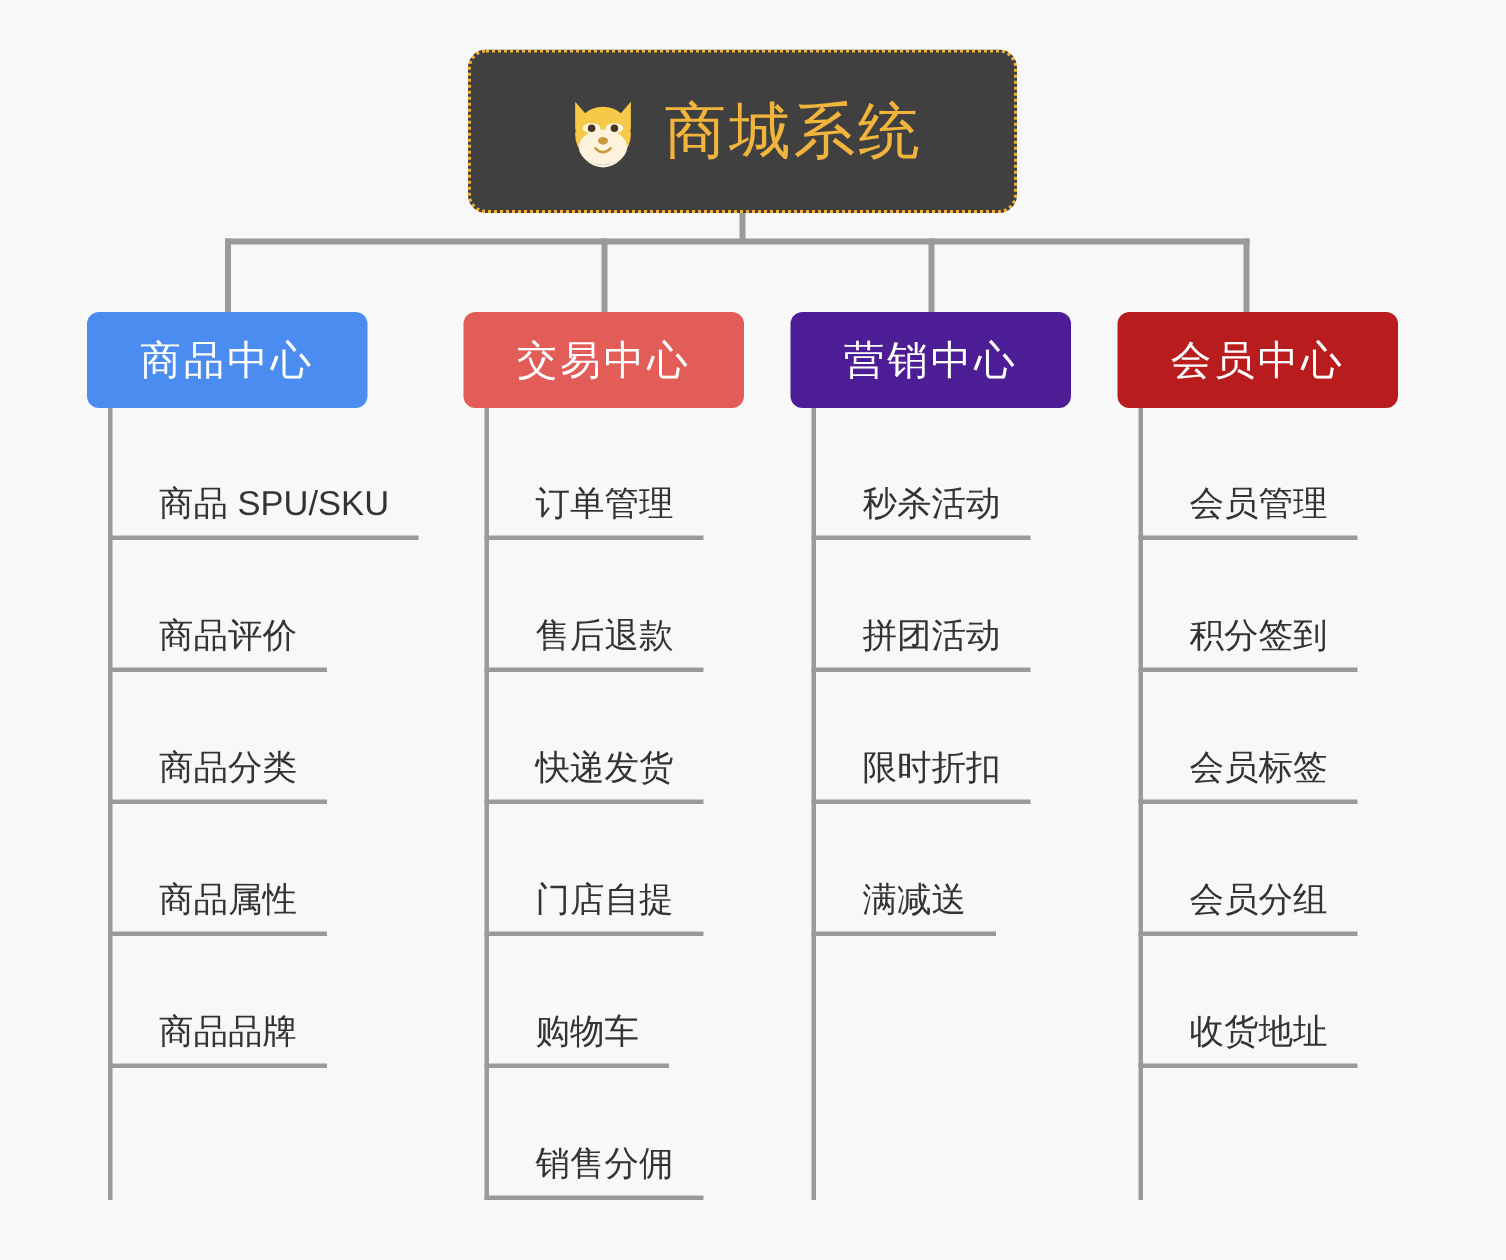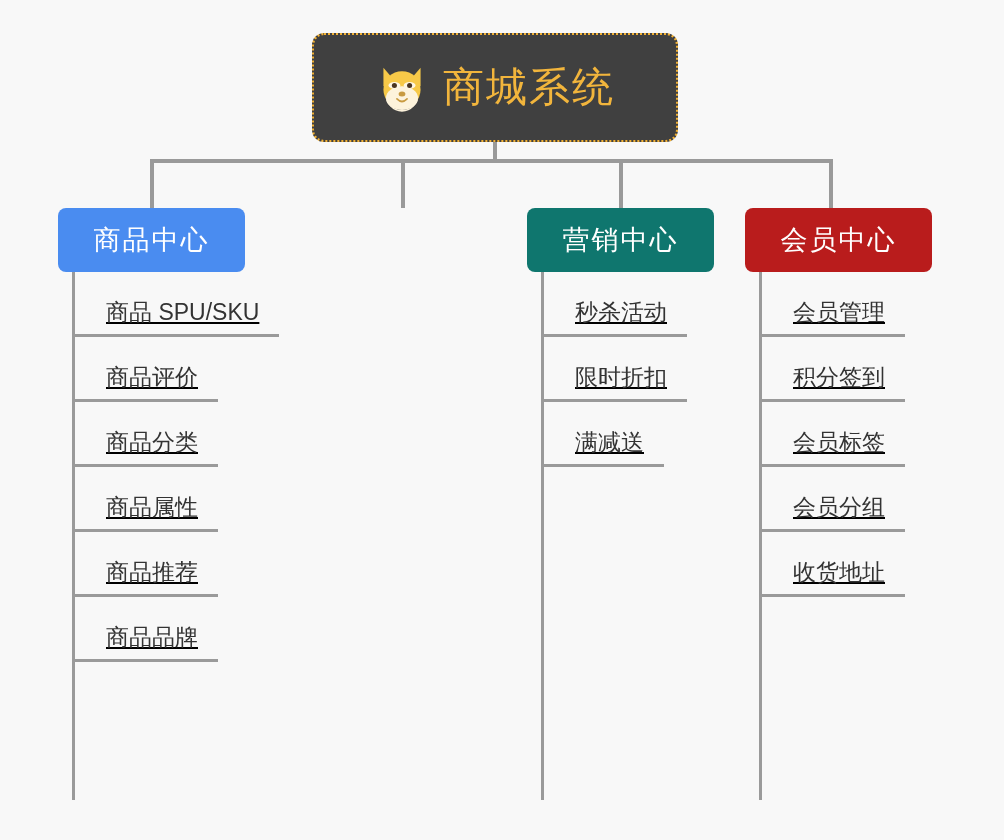--- a/index.html
+++ b/index.html
@@ -77,25 +77,24 @@
     top: 64px;
     width: 3px;
     background: #9a9a9a;
   }
   .leaf-list {
     position: relative;
     margin-top: 0;
   }
   .leaf {
     position: relative;
-    height: 65px;
+    height: 88px;
     display: flex;
     align-items: flex-end;
     padding-left: 14px;
-    text-decoration: underline;
   }
   .leaf-inner {
     display: inline-block;
     border-bottom: 3px solid #9a9a9a;
     padding: 0 20px 7px 34px;
     font-size: 23px;
     color: #333333;
     line-height: 1.2;
     white-space: nowrap;
   }
@@ -143,37 +142,63 @@
       <div class="leaf">
           <span class="leaf-inner">商品评价</span>
         </div>
       <div class="leaf">
           <span class="leaf-inner">商品分类</span>
         </div>
       <div class="leaf">
           <span class="leaf-inner">商品属性</span>
         </div>
       <div class="leaf">
-          <span class="leaf-inner">商品推荐</span>
-        </div>
-      <div class="leaf">
           <span class="leaf-inner">商品品牌</span>
         </div>
     </div>
   </div>
 
+  <div class="column" style="left:309px;width:187px">
+    <div class="cat-header" style="background:#e25c58">
+      <span>交易中心</span>
+    </div>
+    <div class="branch" style="height:528px"></div>
+    <div class="leaf-list">
+      <div class="leaf">
+          <span class="leaf-inner">订单管理</span>
+        </div>
+      <div class="leaf">
+          <span class="leaf-inner">售后退款</span>
+        </div>
+      <div class="leaf">
+          <span class="leaf-inner">快递发货</span>
+        </div>
+      <div class="leaf">
+          <span class="leaf-inner">门店自提</span>
+        </div>
+      <div class="leaf">
+          <span class="leaf-inner">购物车</span>
+        </div>
+      <div class="leaf">
+          <span class="leaf-inner">销售分佣</span>
+        </div>
+    </div>
+  </div>
 
   <div class="column" style="left:527px;width:187px">
-    <div class="cat-header" style="background:#0f766e">
+    <div class="cat-header" style="background:#4c1d95">
       <span>营销中心</span>
     </div>
     <div class="branch" style="height:528px"></div>
     <div class="leaf-list">
       <div class="leaf">
           <span class="leaf-inner">秒杀活动</span>
+        </div>
+      <div class="leaf">
+          <span class="leaf-inner">拼团活动</span>
         </div>
       <div class="leaf">
           <span class="leaf-inner">限时折扣</span>
         </div>
       <div class="leaf">
           <span class="leaf-inner">满减送</span>
         </div>
     </div>
   </div>
 

